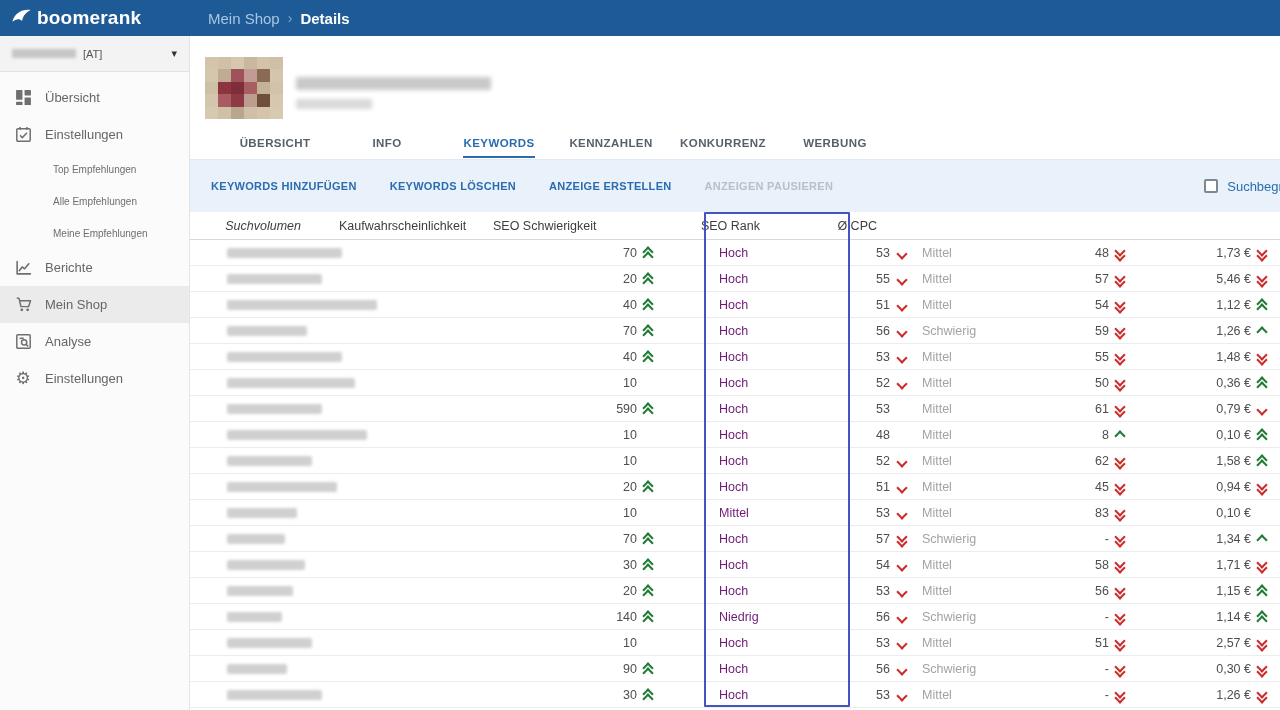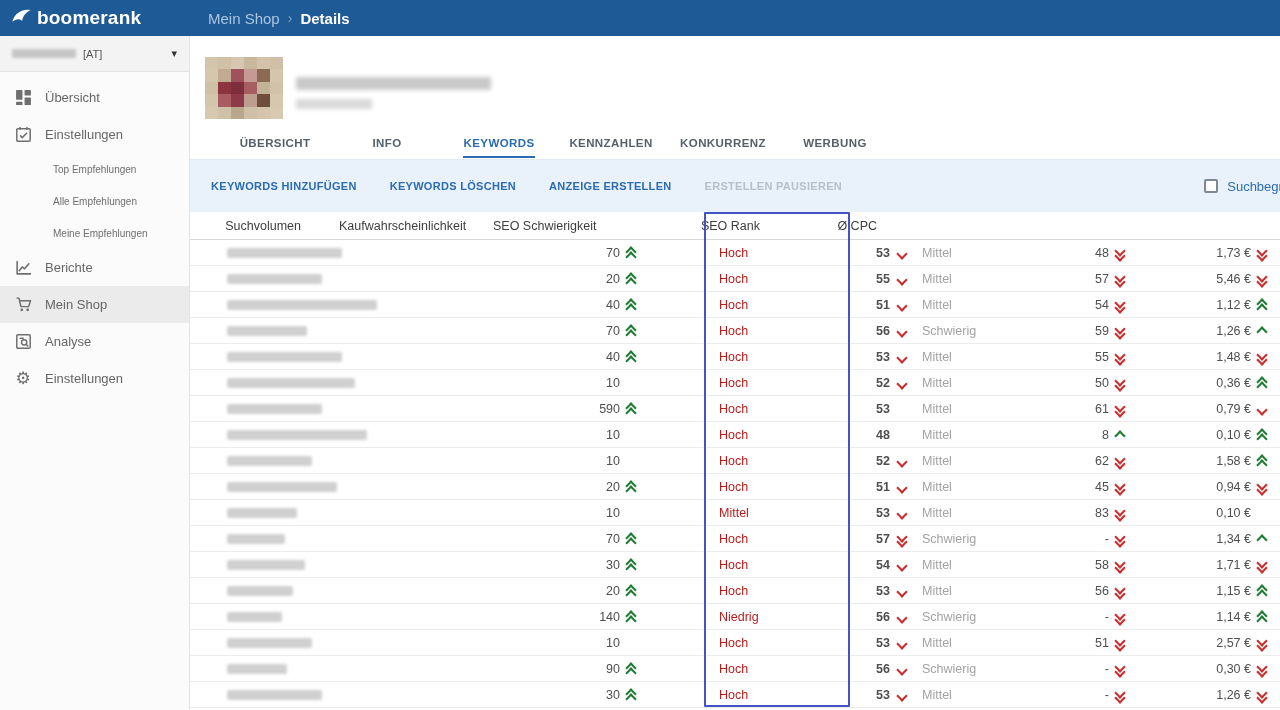--- a/index.html
+++ b/index.html
@@ -59,27 +59,27 @@
     flex:none;cursor:pointer;}
   .cb-label{font-size:13px;color:var(--c-accent-blue,#2b6cb0);margin-left:9px;}
 
   
   .table-wrap{position:relative;flex:1;}
   .thead,.trow{display:flex;align-items:stretch;}
   .thead{height:28px;border-bottom:1px solid #d8d8d8;color:#3e3e3e;font-size:12.5px;}
   .trow{height:26px;border-bottom:1px solid #ececec;font-size:12.5px;color:#4f4f4f;cursor:pointer;background:#fff;}
   .th,.td{display:flex;align-items:center;height:100%;}
   .c-kw{width:380px;padding-left:37px;}
-  .c-vol{width:135px;justify-content:flex-end;padding-right:67px;}
-  .th.c-vol{padding-right:24px;}
+  .c-vol{width:135px;justify-content:flex-end;padding-right:50px;}
+  .th.c-vol{padding-right:24px;font-style:italic;}
   .c-kauf{width:145px;padding-left:14px;}
-  .trow .c-kauf{color:#b91c1c;}
+  .trow .c-kauf{color:#701a75;}
   .c-schw{width:230px;}
   .th.c-schw{padding-left:23px;}
-  .trow .c-schw .num{width:40px;text-align:right;display:inline-block;font-weight:bold;}
+  .trow .c-schw .num{width:40px;text-align:right;display:inline-block;}
   .schw-label{margin-left:13px;color:#a3a3a3;}
   .c-rank{width:125px;justify-content:flex-end;padding-right:78px;}
   .th.c-rank{padding-right:65px;}
   .c-cpc{width:75px;justify-content:flex-end;padding-right:11px;}
   .th.c-cpc{padding-right:23px;}
   .num{white-space:nowrap;}
   .kwbar{height:10px;background:#d0d0d0;border-radius:2px;filter:blur(1.5px);}
   .sort-arrow{margin-left:6px;color:#6e6e6e;font-size:11px;}
 
   
@@ -262,21 +262,21 @@
           <div class="tab">
     <span class="tab-label">WERBUNG</span>
   </div>
         </div>
 
       <div class="actionbar">
         <span style="display:flex;align-items:center;" id="action-buttons">
             <button class="act">KEYWORDS HINZUFÜGEN</button>
             <button class="act">KEYWORDS LÖSCHEN</button>
             <button class="act">ANZEIGE ERSTELLEN</button>
-            <button class="act disabled" disabled="">ERSTELLEN PAUSIEREN</button>
+            <button class="act disabled" disabled="">ANZEIGEN PAUSIEREN</button>
           </span>
         <span class="cb-wrap">
           <span class="checkbox"></span>
           <span class="cb-label">Suchbegriffe</span>
         </span>
       </div>
 
       <div class="table-wrap">
         <div class="thead">
           <div class="th c-vol">

